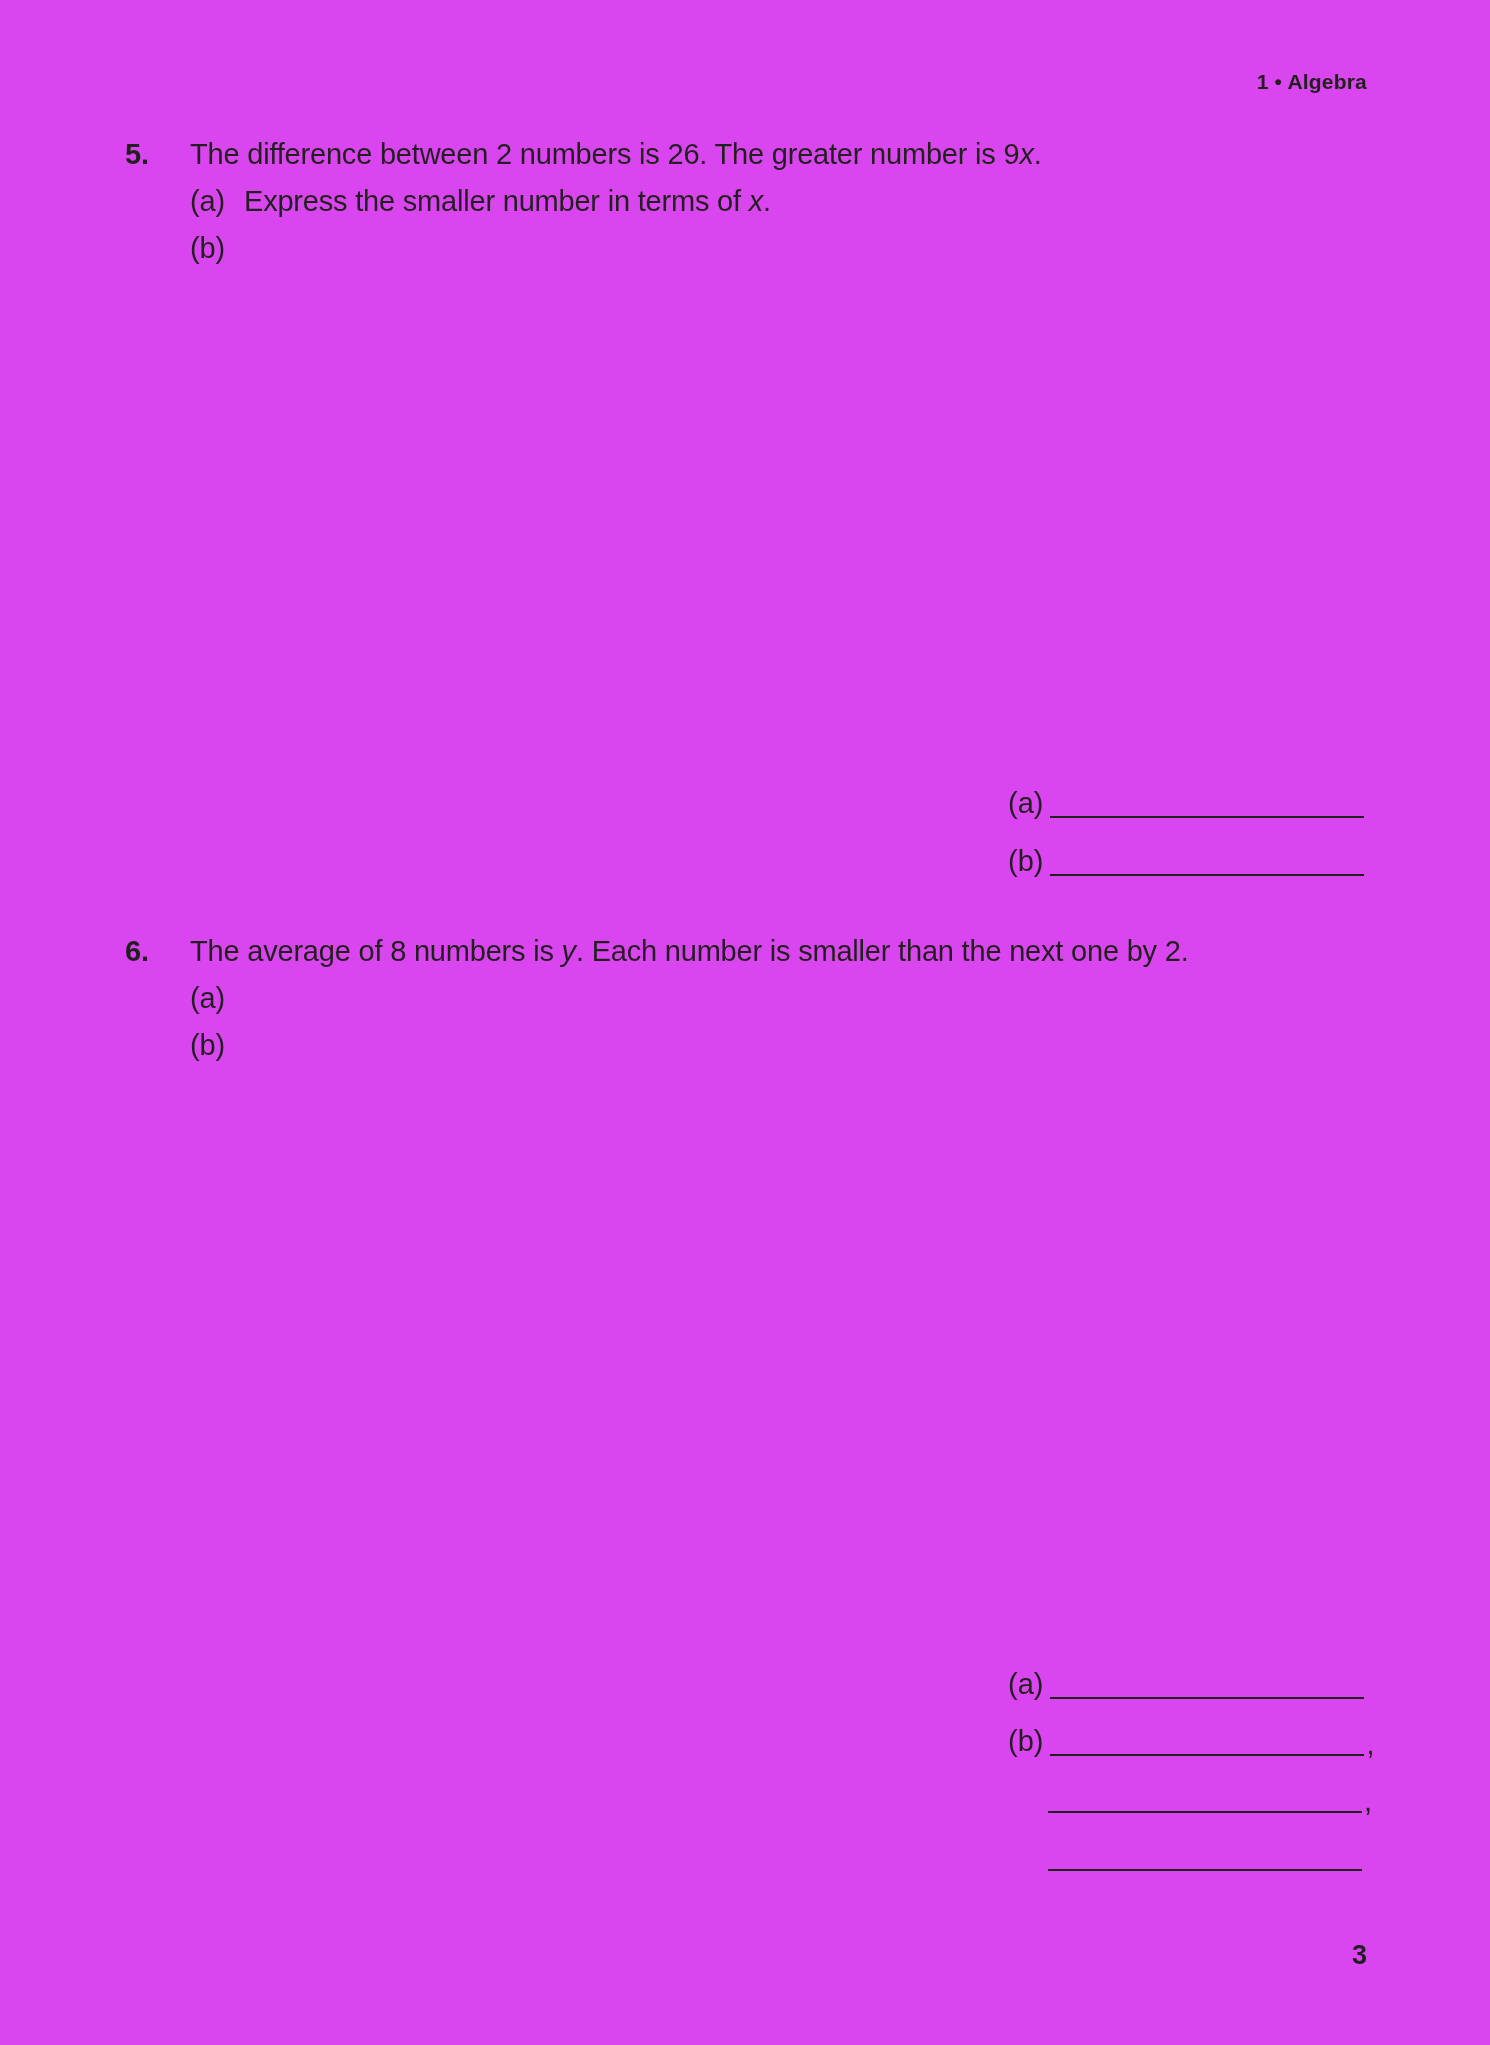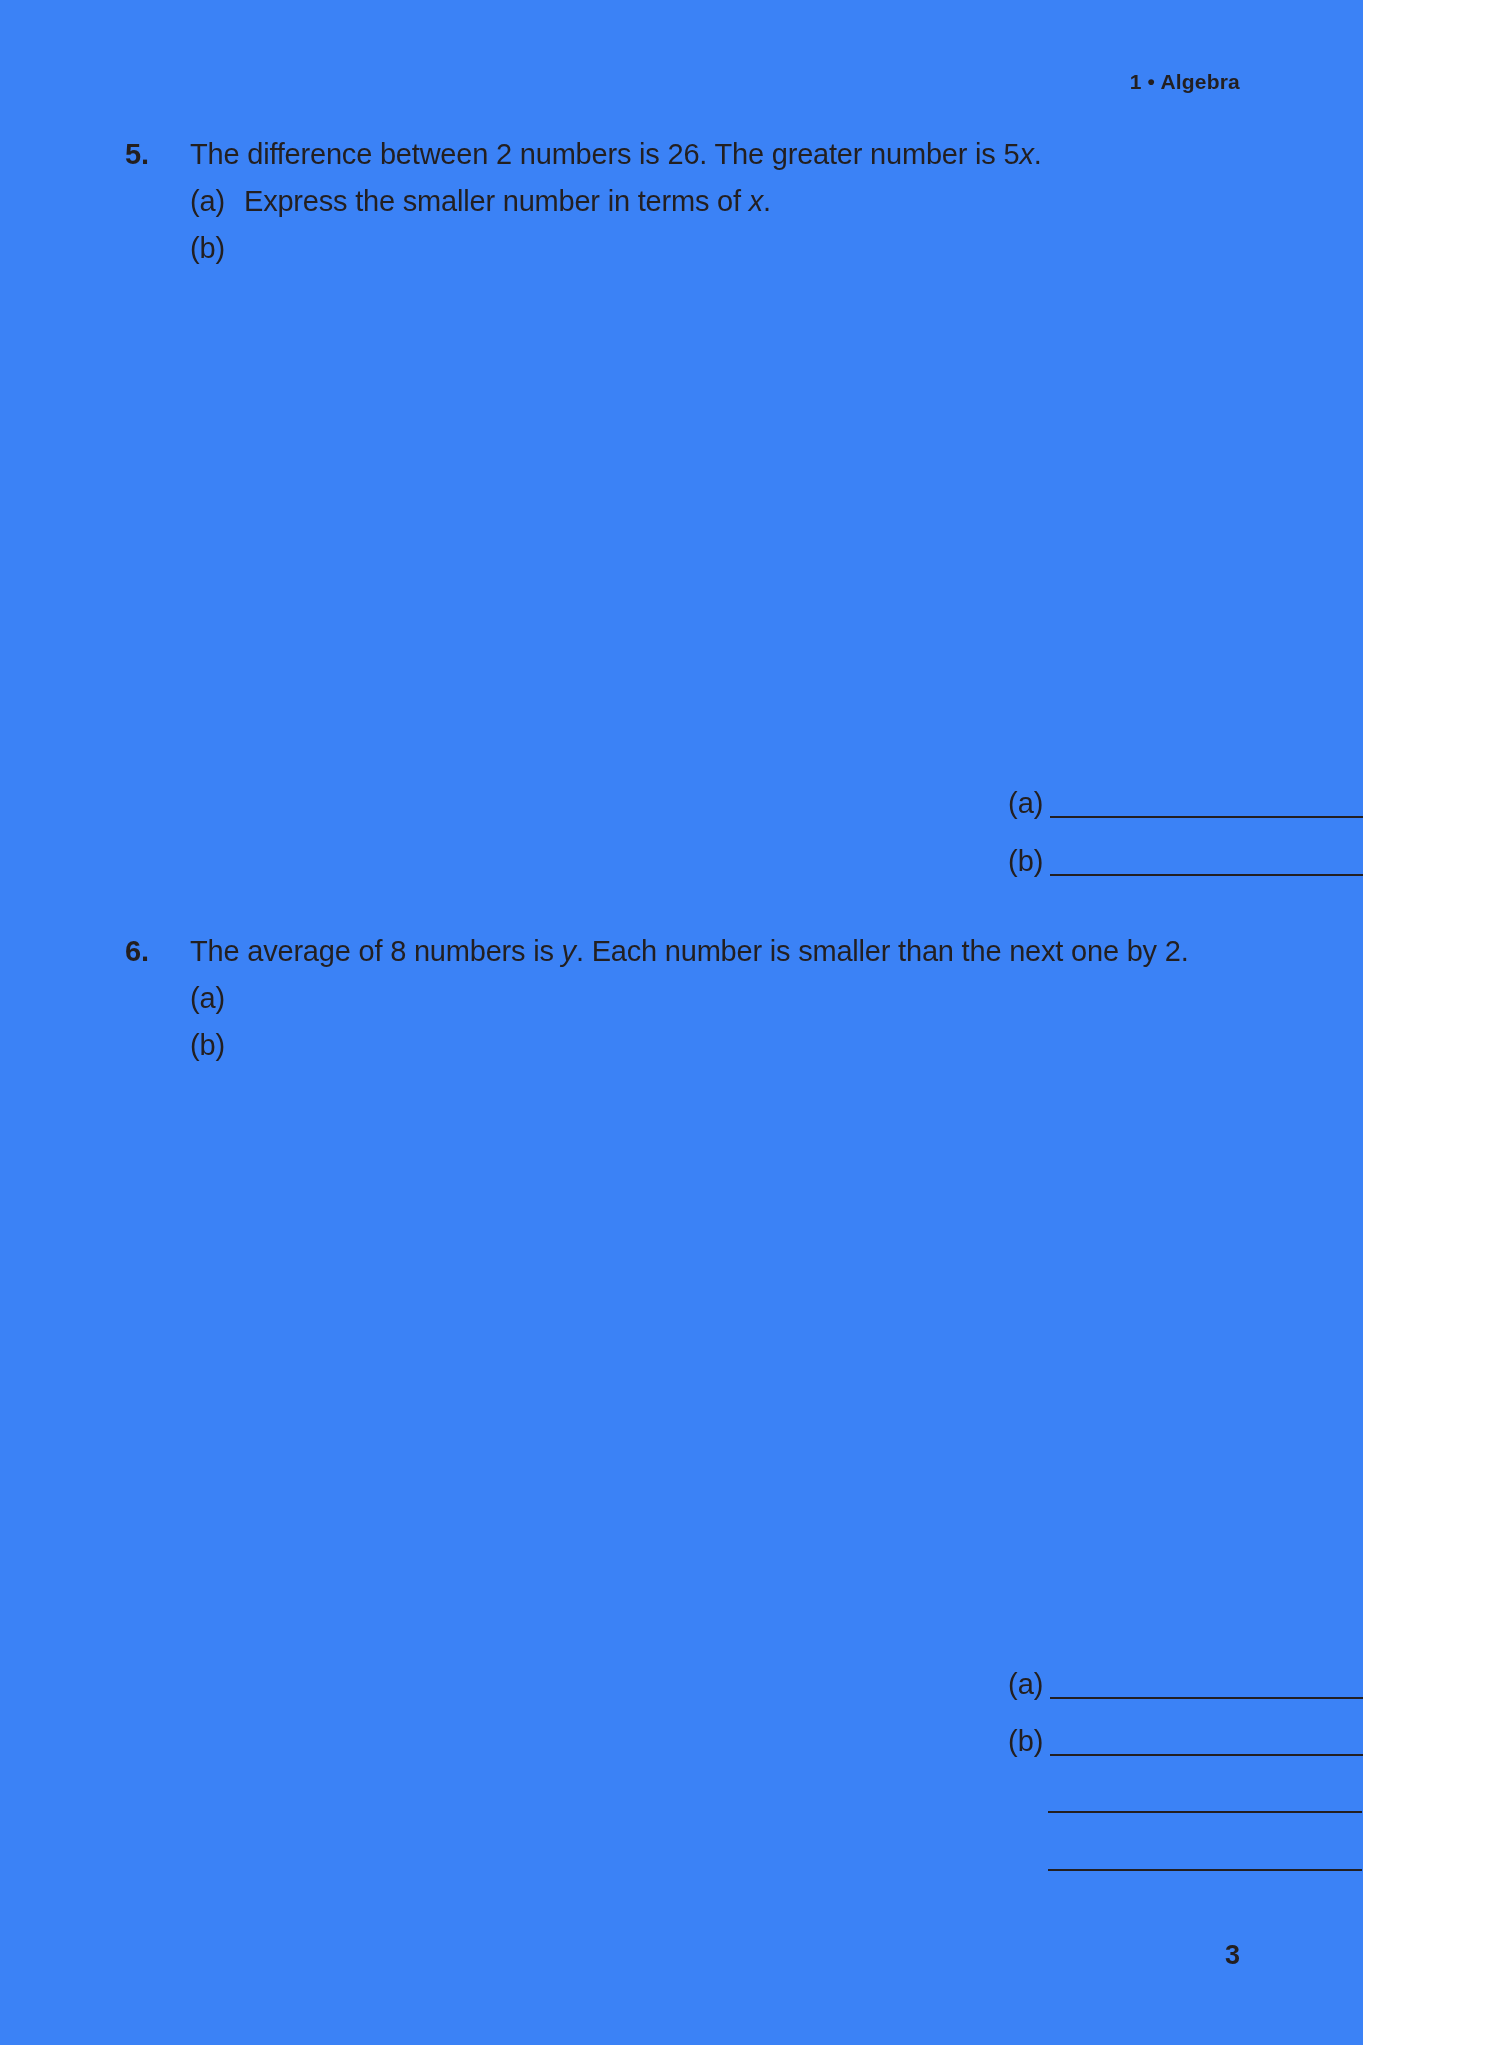--- a/index.html
+++ b/index.html
@@ -3,23 +3,23 @@
 <meta charset="utf-8">
 <style>
   * { margin: 0; padding: 0; box-sizing: border-box; }
   html, body { background: #ffffff; }
   body {
     font-family: "Liberation Sans", sans-serif;
     color: #231f20;
   }
   .page {
     position: relative;
-    width: 1363px;
+    width: 1490px;
     height: 2045px;
-    background: #3b82f6;
+    background: #d946ef;
     overflow: hidden;
   }
 
   
   .chapter-header {
     position: absolute;
     top: 70px;
     right: 123px;
     font-size: 21px;
     font-weight: bold;
@@ -94,21 +94,21 @@
 </head>
 <body>
 
 <div class="page">
 
   <div class="chapter-header">1 • Algebra</div>
 
   <section class="question q-block-5">
     <div class="q-line">
       <span class="q-num">5.</span>
-      <span class="q-stem"><span>The difference between 2 numbers is 26. The greater number is 5</span><span class="var">x</span><span>.</span></span>
+      <span class="q-stem"><span>The difference between 2 numbers is 26. The greater number is 9</span><span class="var">x</span><span>.</span></span>
     </div>
     <div class="q-part">
       <span class="part-label">(a)</span>
       <span class="part-text"><span>Express the smaller number in terms of </span><span class="var">x</span><span>.</span></span>
     </div>
     <div class="q-part">
       <span class="part-label">(b)</span>
     </div>
   </section>
 

